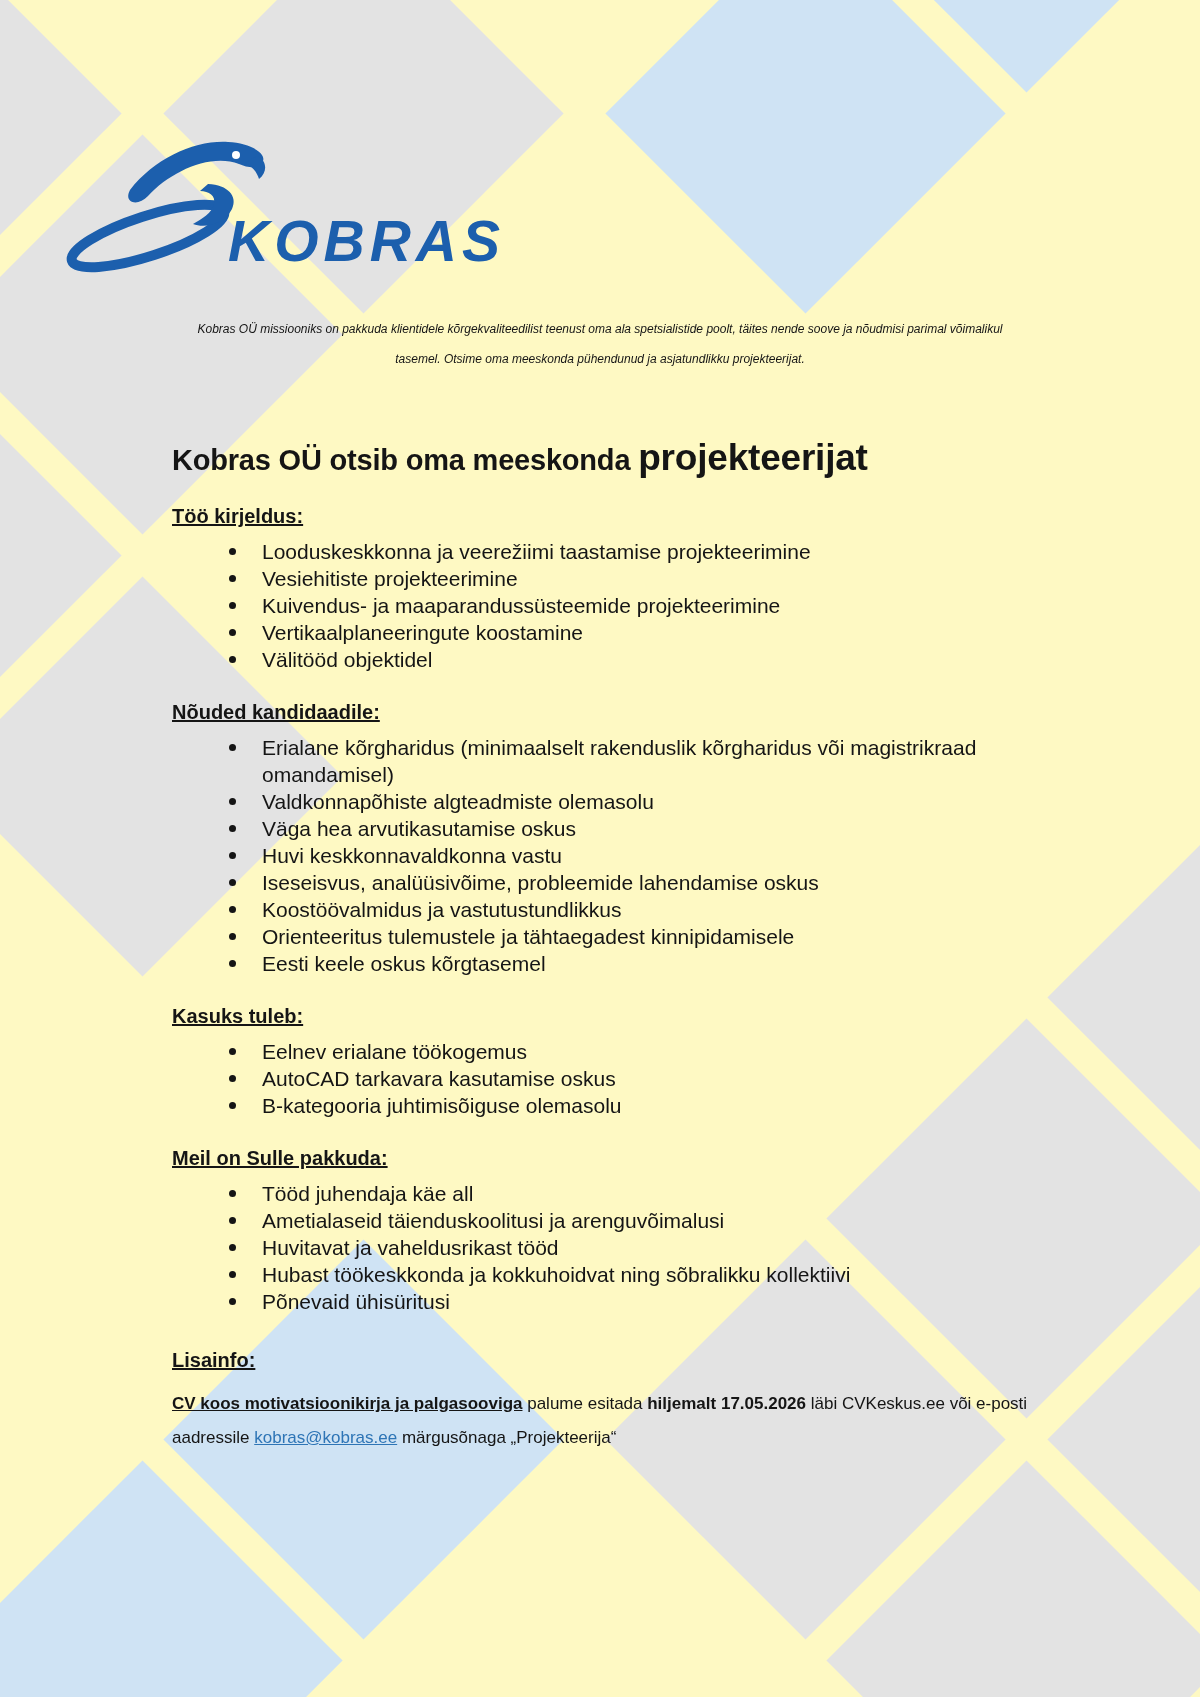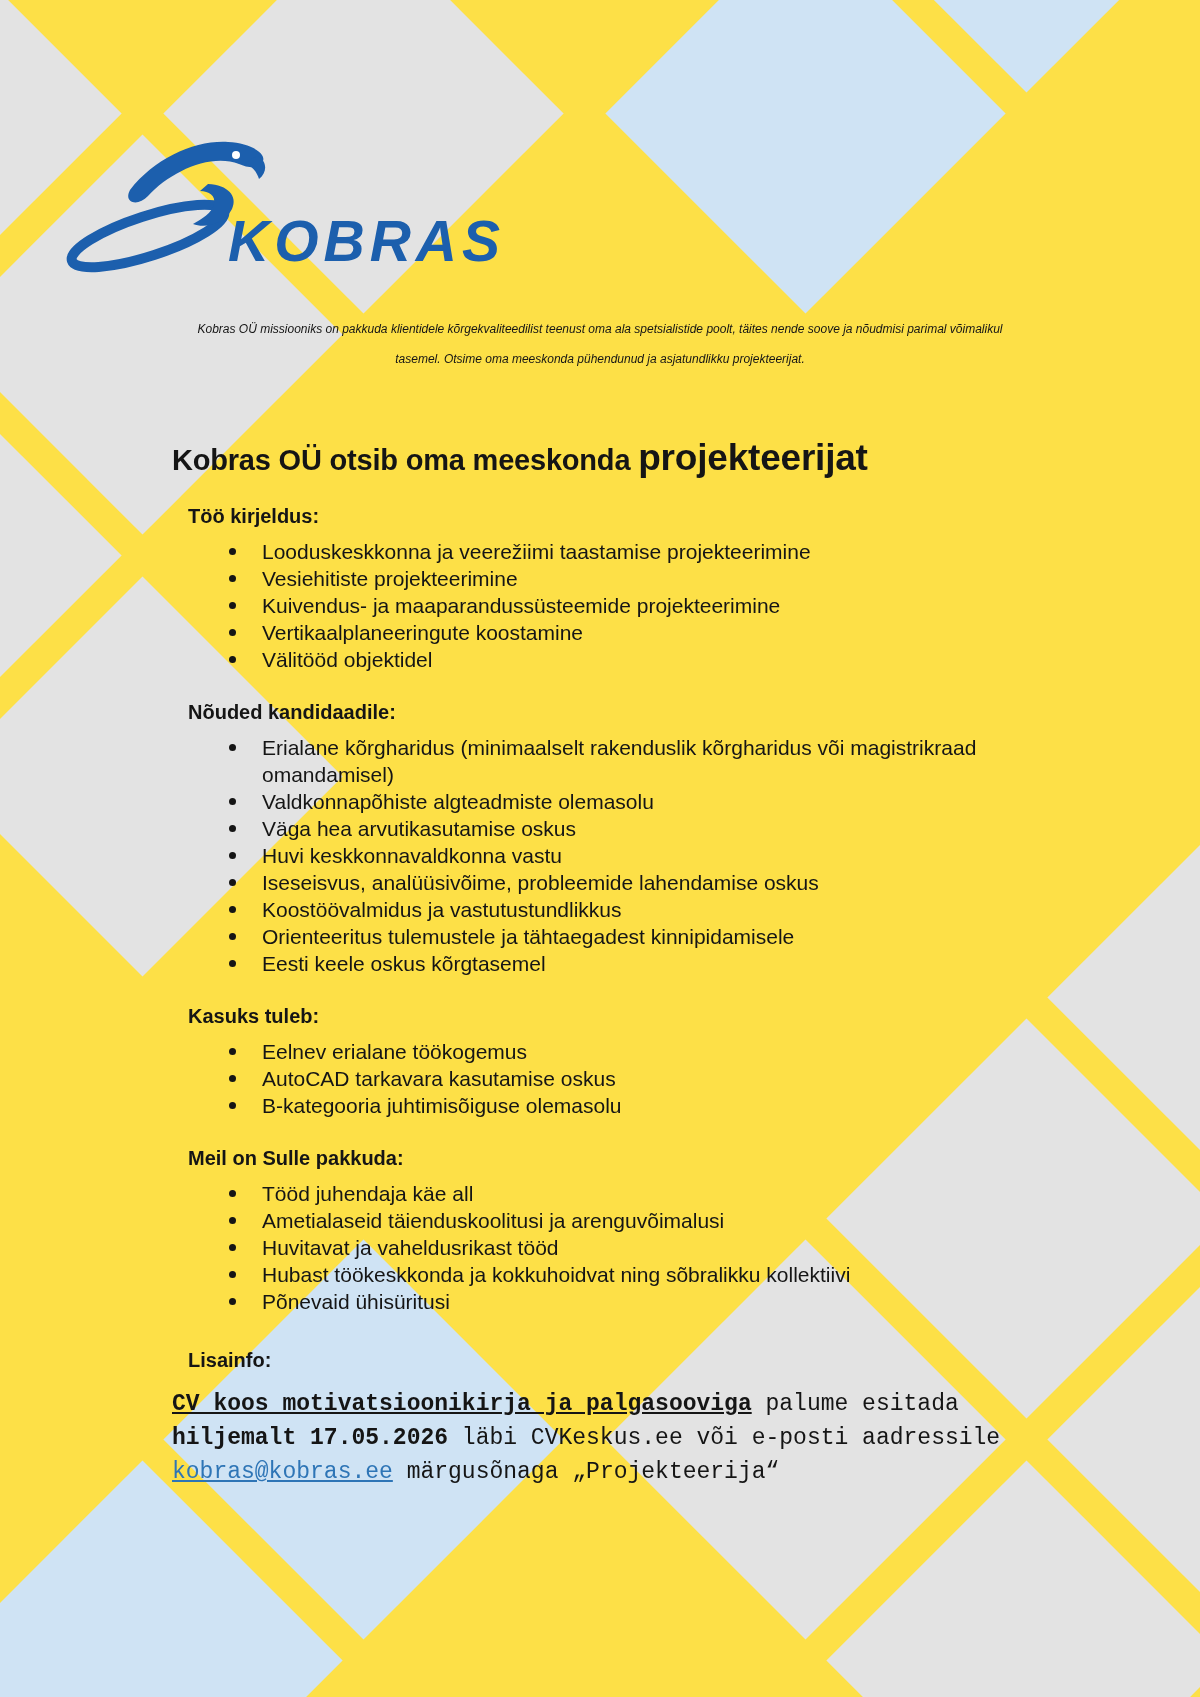--- a/index.html
+++ b/index.html
@@ -1,46 +1,46 @@
 <!DOCTYPE html>
 <html style="--brand: #1c5fad; --link: #2e75b6; --text: #151515;"><head>
 <meta charset="utf-8">
 <style>
   html,body { margin:0; padding:0; background:#ffffff; }
   .page {
     position:relative; width:1200px; height:1697px; overflow:hidden;
-    background:#fde047; font-family:"Liberation Sans", sans-serif; color:var(--text,#151515);
+    background:#fef9c3; font-family:"Liberation Sans", sans-serif; color:var(--text,#151515);
   }
   
   .bg { position:absolute; inset:0; z-index:0; }
   .diamond { position:absolute; width:283px; height:283px; transform:rotate(45deg); }
   
   .content { position:absolute; inset:0; z-index:1; }
   .logo { position:absolute; left:60px; top:133px; width:500px; height:140px; }
   .logo svg { width:100%; height:100%; display:block; }
   .logo-shape { fill:var(--brand,#1c5fad); }
   .logo-ring  { fill:none; stroke:var(--brand,#1c5fad); stroke-width:10; }
   .logo-word  { fill:var(--brand,#1c5fad); font-family:"Liberation Sans",sans-serif;
                 font-style:italic; font-weight:bold; font-size:57px; letter-spacing:5px; }
   .intro {
     position:absolute; top:302px; left:50%; transform:translateX(-50%);
     width:830px; text-align:center; font-style:italic; font-size:12px; line-height:30px;
   }
   .main { position:absolute; left:172px; top:438px; width:900px; }
   h1 { margin:0; font-size:29px; line-height:40px; font-weight:bold; letter-spacing:-0.2px; }
   h1 .highlight { font-size:37px; }
-  h2 { margin:26px 0 0 16px; font-size:20px; line-height:27px; font-weight:bold; }
+  h2 { margin:26px 0 0 0; font-size:20px; line-height:27px; font-weight:bold;text-decoration:underline; }
   h2.first { margin-top:23px; }
   ul { margin:8px 0 0 0; padding:0; list-style:none; }
   li { position:relative; padding-left:90px; font-size:21px; line-height:27px; }
   li::before {
     content:""; position:absolute; left:57px; top:10px;
     width:7px; height:7px; border-radius:50%; background:var(--text,#151515);
   }
-  .cv-note { margin:13px 0 0 0; font-size:23px; line-height:34px;font-family:Liberation Mono, monospace; }
+  .cv-note { margin:13px 0 0 0; font-size:17px; line-height:34px; }
   .cv-bold-underline { font-weight:bold; text-decoration:underline; }
   .cv-bold { font-weight:bold; }
   .email-link { color:var(--link,#2e75b6); text-decoration:underline; }
 </style>
 </head>
 <body>
 
 <div class="page">
 
   <div class="bg">

